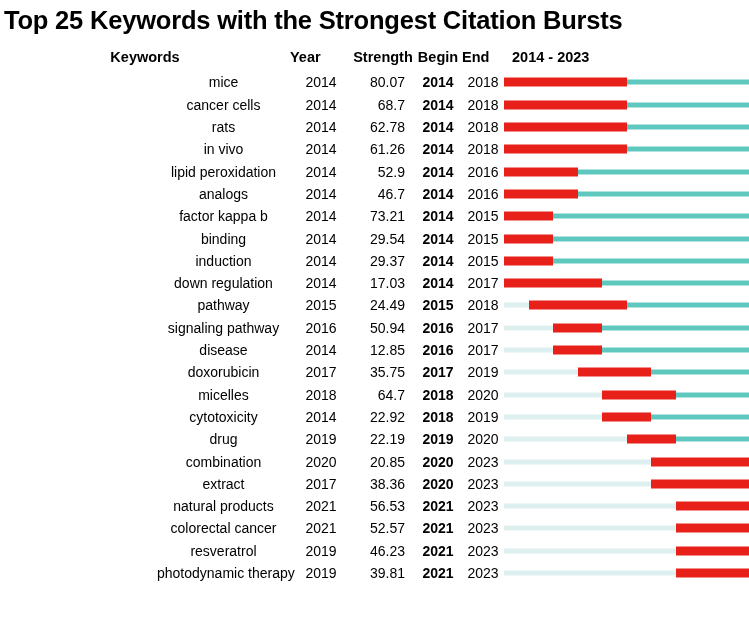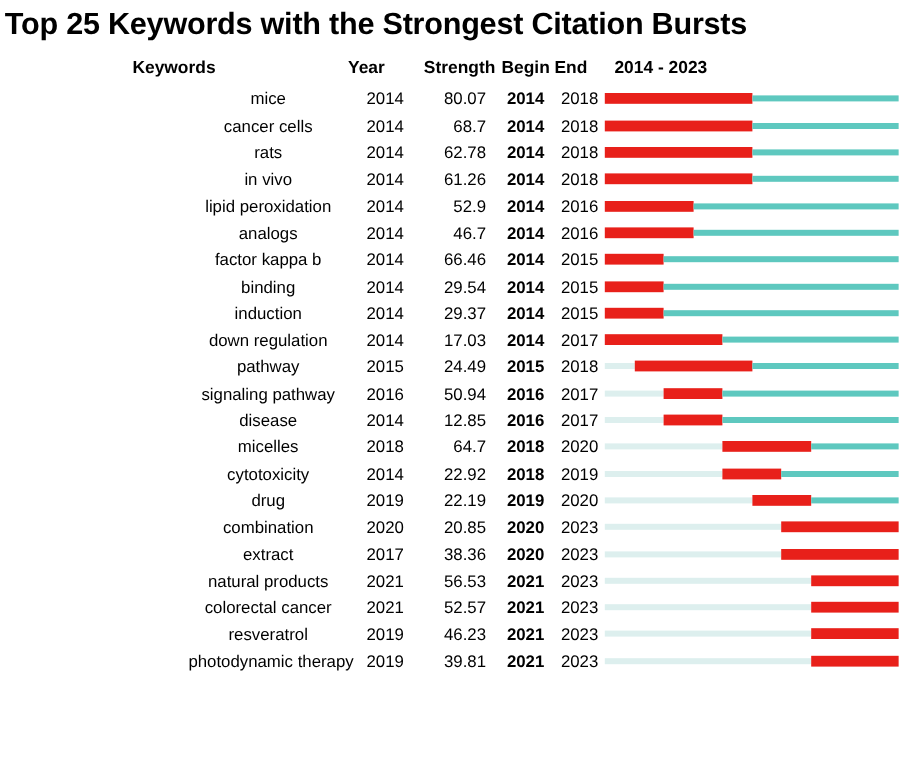--- a/index.html
+++ b/index.html
@@ -186,21 +186,21 @@
           <td class="td-bar">
             <div class="track">
               <div class="seg burst" style="left: 0%; width: 30%; background: rgb(232, 32, 26);"></div>
               <div class="seg post" style="left: 30%; width: 70%; background: rgb(94, 200, 191);"></div>
             </div>
           </td>
         </tr>
         <tr>
           <td class="td-kw">factor kappa b</td>
           <td class="td-year">2014</td>
-          <td class="td-str">66.46</td>
+          <td class="td-str">73.21</td>
           <td class="td-beg">2014</td>
           <td class="td-end">2015</td>
           <td class="td-bar">
             <div class="track">
               <div class="seg burst" style="left: 0%; width: 20%; background: rgb(232, 32, 26);"></div>
               <div class="seg post" style="left: 20%; width: 80%; background: rgb(94, 200, 191);"></div>
             </div>
           </td>
         </tr>
         <tr>
@@ -278,20 +278,34 @@
           <td class="td-end">2017</td>
           <td class="td-bar">
             <div class="track">
               <div class="seg pre" style="left: 0%; width: 20%;"></div>
               <div class="seg burst" style="left: 20%; width: 20%; background: rgb(232, 32, 26);"></div>
               <div class="seg post" style="left: 40%; width: 60%; background: rgb(94, 200, 191);"></div>
             </div>
           </td>
         </tr>
         <tr>
+          <td class="td-kw">doxorubicin</td>
+          <td class="td-year">2017</td>
+          <td class="td-str">35.75</td>
+          <td class="td-beg">2017</td>
+          <td class="td-end">2019</td>
+          <td class="td-bar">
+            <div class="track">
+              <div class="seg pre" style="left: 0%; width: 30%;"></div>
+              <div class="seg burst" style="left: 30%; width: 30%; background: rgb(232, 32, 26);"></div>
+              <div class="seg post" style="left: 60%; width: 40%; background: rgb(94, 200, 191);"></div>
+            </div>
+          </td>
+        </tr>
+        <tr>
           <td class="td-kw">micelles</td>
           <td class="td-year">2018</td>
           <td class="td-str">64.7</td>
           <td class="td-beg">2018</td>
           <td class="td-end">2020</td>
           <td class="td-bar">
             <div class="track">
               <div class="seg pre" style="left: 0%; width: 40%;"></div>
               <div class="seg burst" style="left: 40%; width: 30%; background: rgb(232, 32, 26);"></div>
               <div class="seg post" style="left: 70%; width: 30%; background: rgb(94, 200, 191);"></div>

